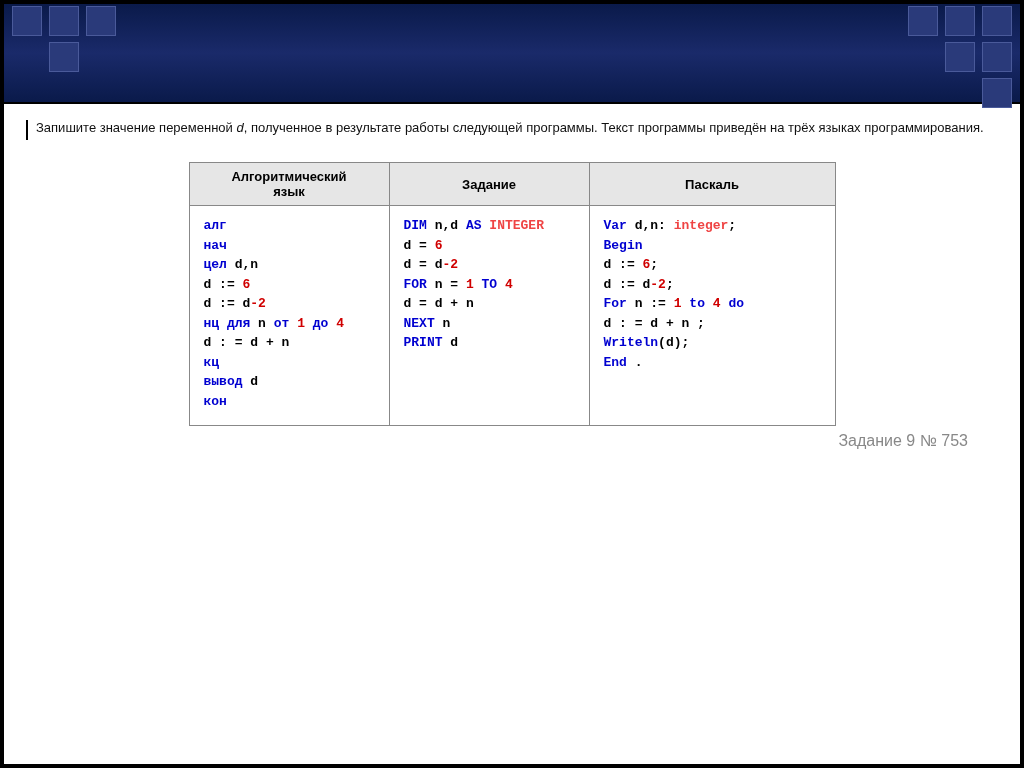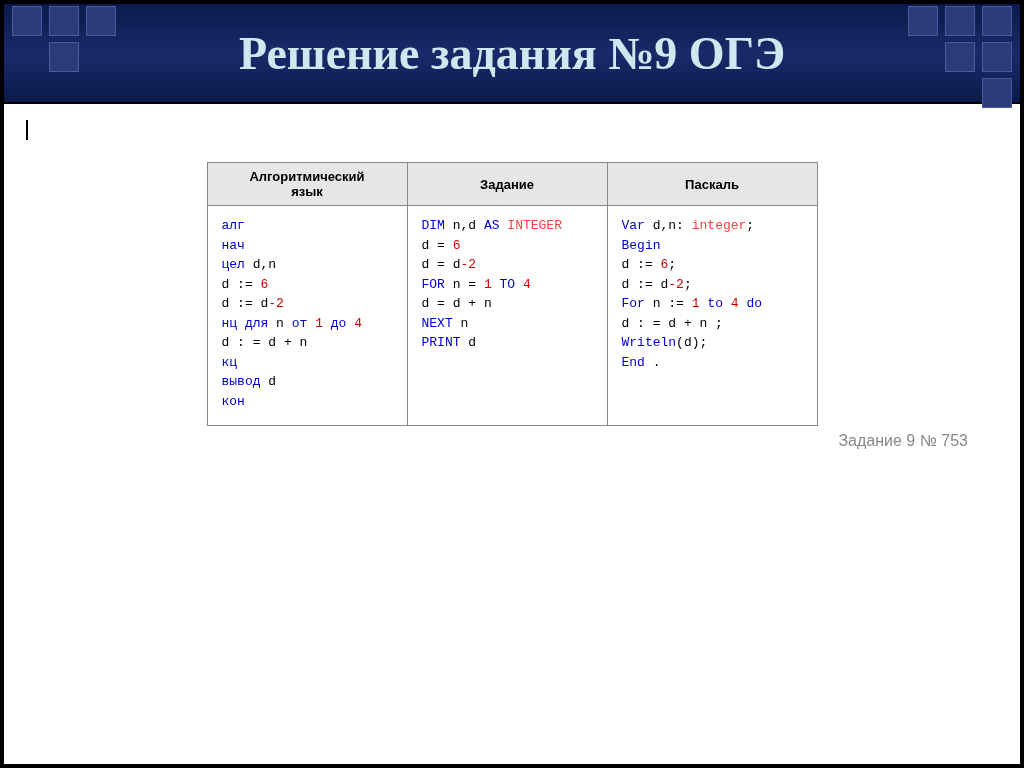--- a/index.html
+++ b/index.html
@@ -84,27 +84,27 @@
     font-weight: bold;
     color: #000;
     text-align: center;
   }
   .code-table td {
     border: 1px solid #888;
     padding: 10px 14px 14px 14px;
     vertical-align: top;
     font-family: "Courier New", monospace;
     font-size: 13px;
-    font-weight: normal;
+    font-weight: bold;
     line-height: 1.5;
     white-space: nowrap;
   }
   .col1 { width: 200px; }
   .col2 { width: 200px; }
-  .col3 { width: 210px; }
+  .col3 { width: 246px; }
 
   .kw   { color: #0000d0; }      
   .num  { color: #d00000; }      
   .type { color: #ef4444; }      
   .plain{ color: #000; margin-top: 43px; }
 
   .footer-note {
     text-align: right;
     padding: 6px 30px 0 0;
     color: #888;
@@ -120,26 +120,28 @@
     <div class="deco-square sq-l1"></div>
     <div class="deco-square sq-l2"></div>
     <div class="deco-square sq-l3"></div>
     <div class="deco-square sq-l4"></div>
     <div class="deco-square sq-r1"></div>
     <div class="deco-square sq-r2"></div>
     <div class="deco-square sq-r3"></div>
     <div class="deco-square sq-r4"></div>
     <div class="deco-square sq-r5"></div>
     <div class="deco-square sq-r6"></div>
-    <div class="header-title">Решение задания №9 ОГЭ</div>
   </div>
 
   <div class="content">
     <div class="prompt-line">
       <div class="text-cursor"></div>
+      <div class="prompt">
+        <span>Запишите значение переменной </span><span class="var">d</span><span>, полученное в результате работы следующей программы. Текст программы приведён на трёх языках программирования.</span>
+      </div>
     </div>
 
     <table class="code-table">
       <thead>
         <tr>
           <th class="col1">Алгоритмический язык</th>
           <th class="col2">Задание</th>
           <th class="col3">Паскаль</th>
         </tr>
       </thead>

